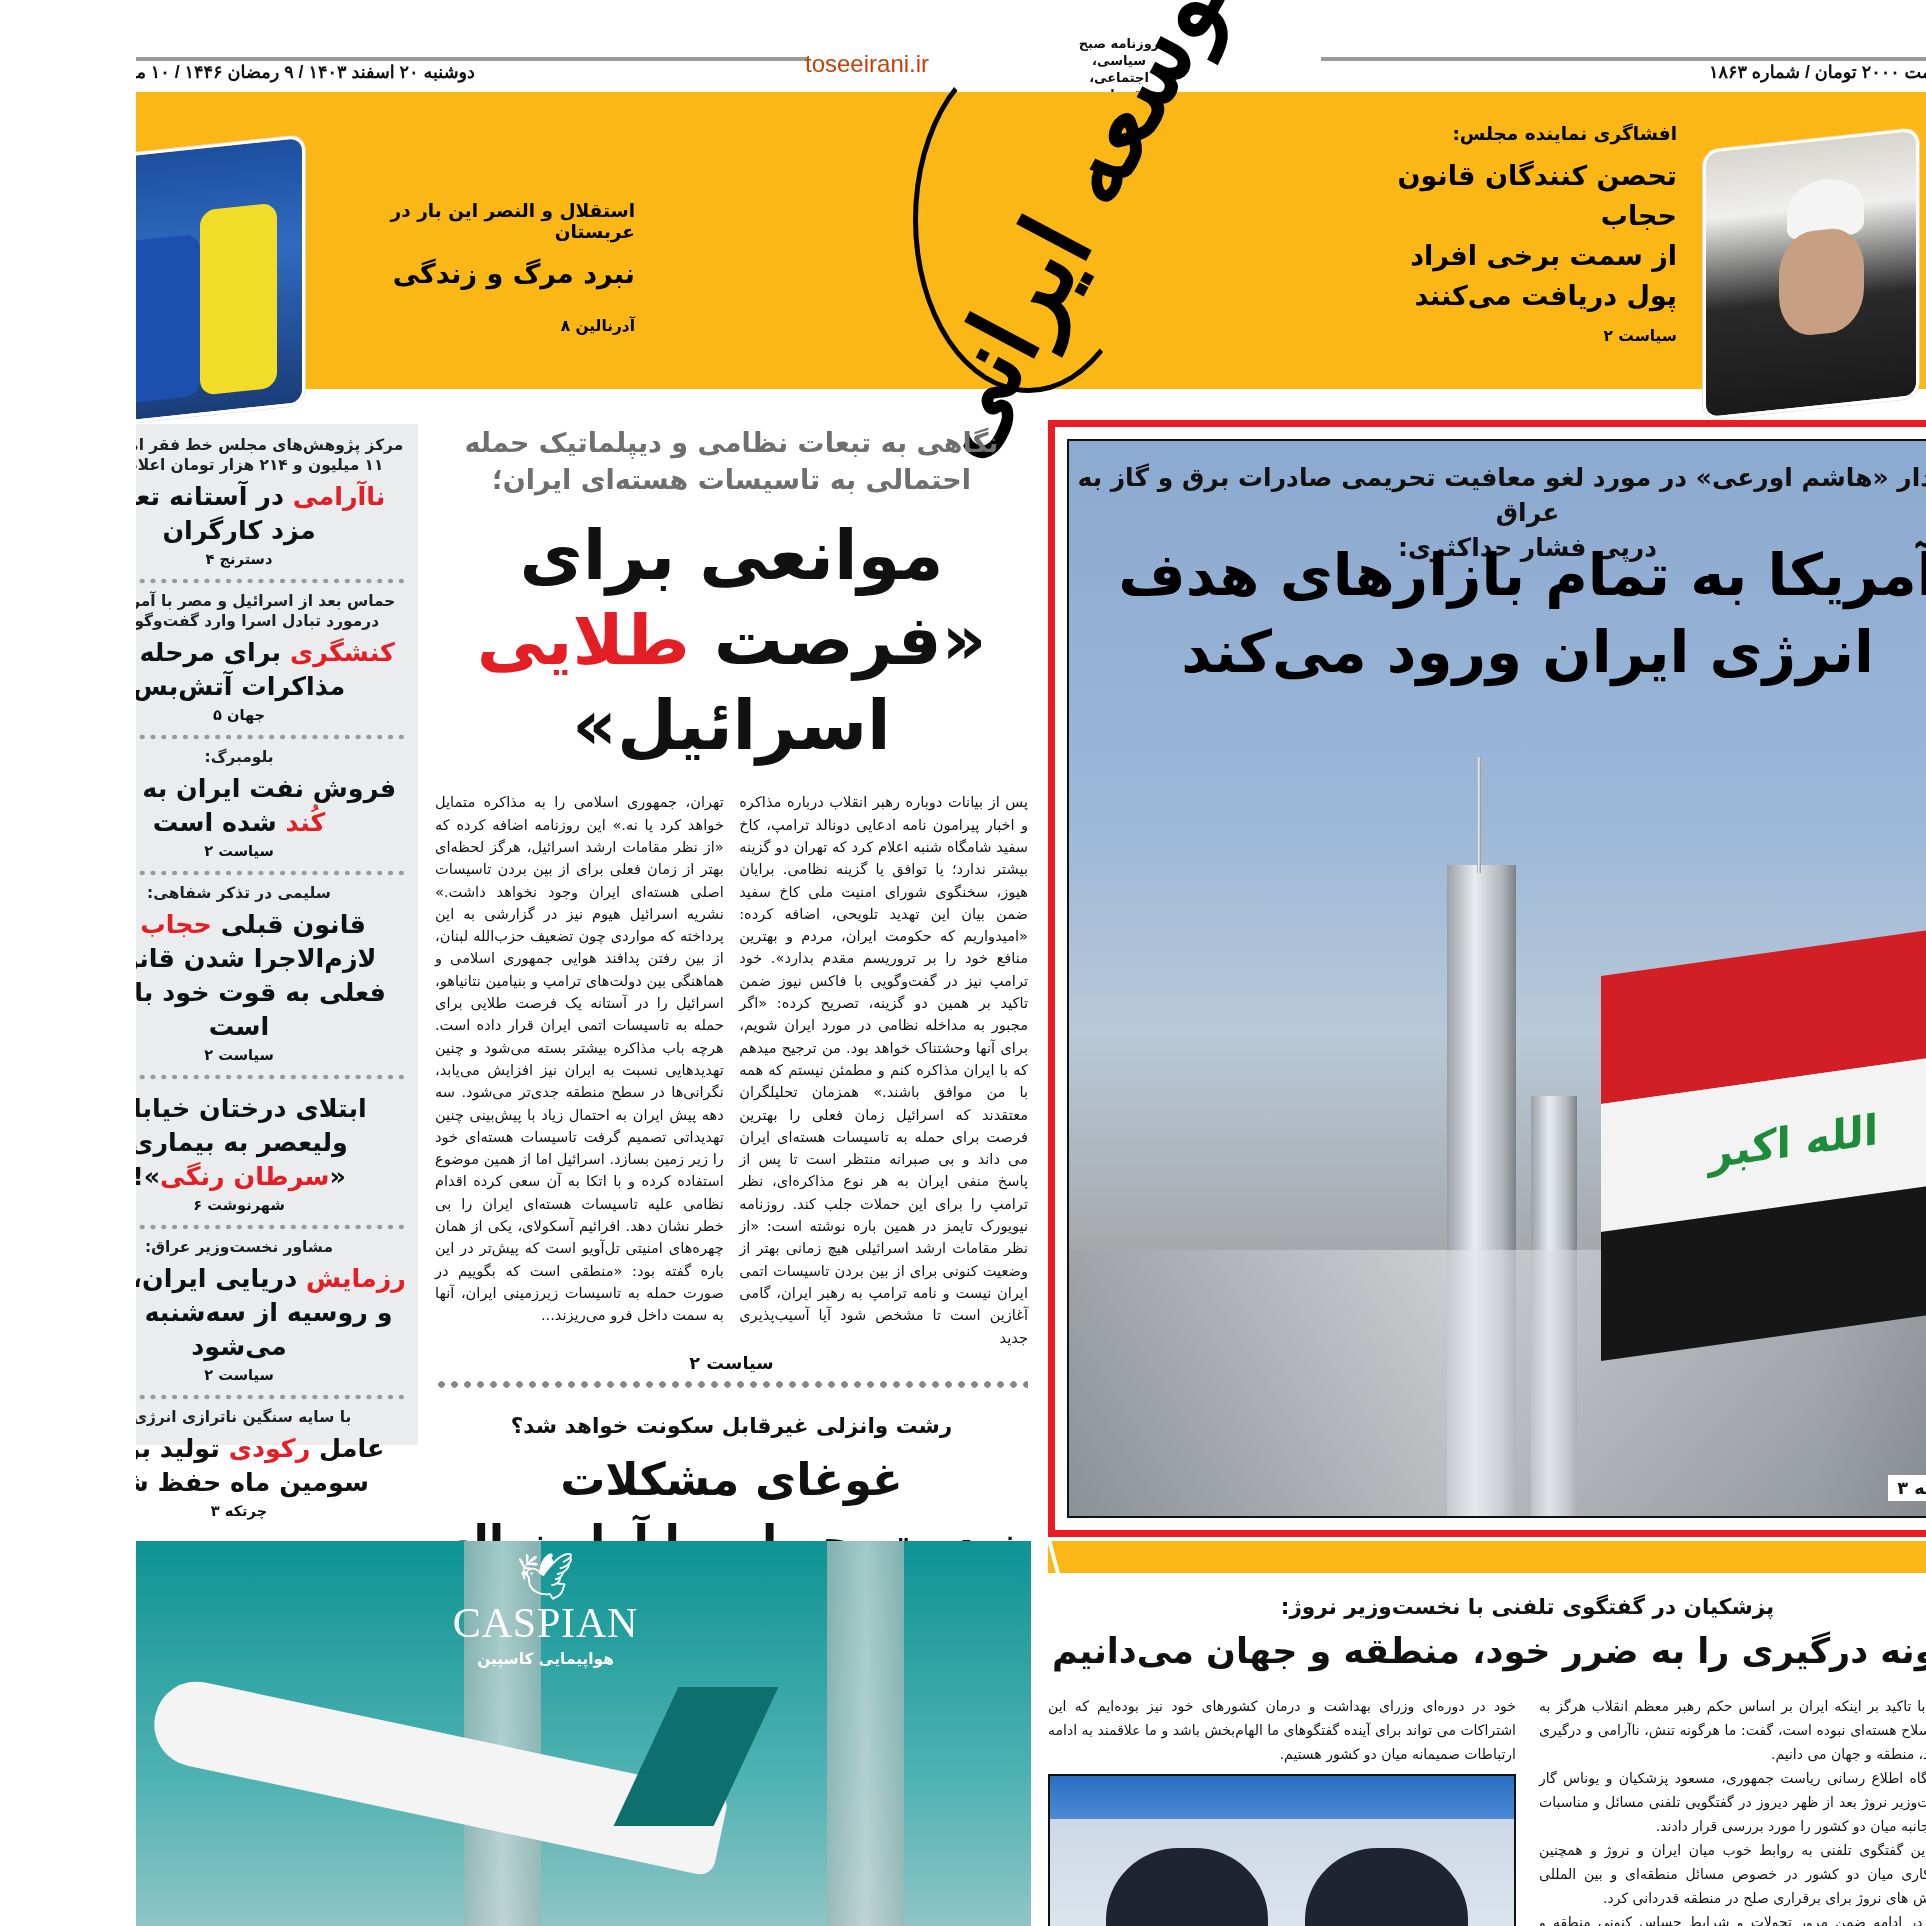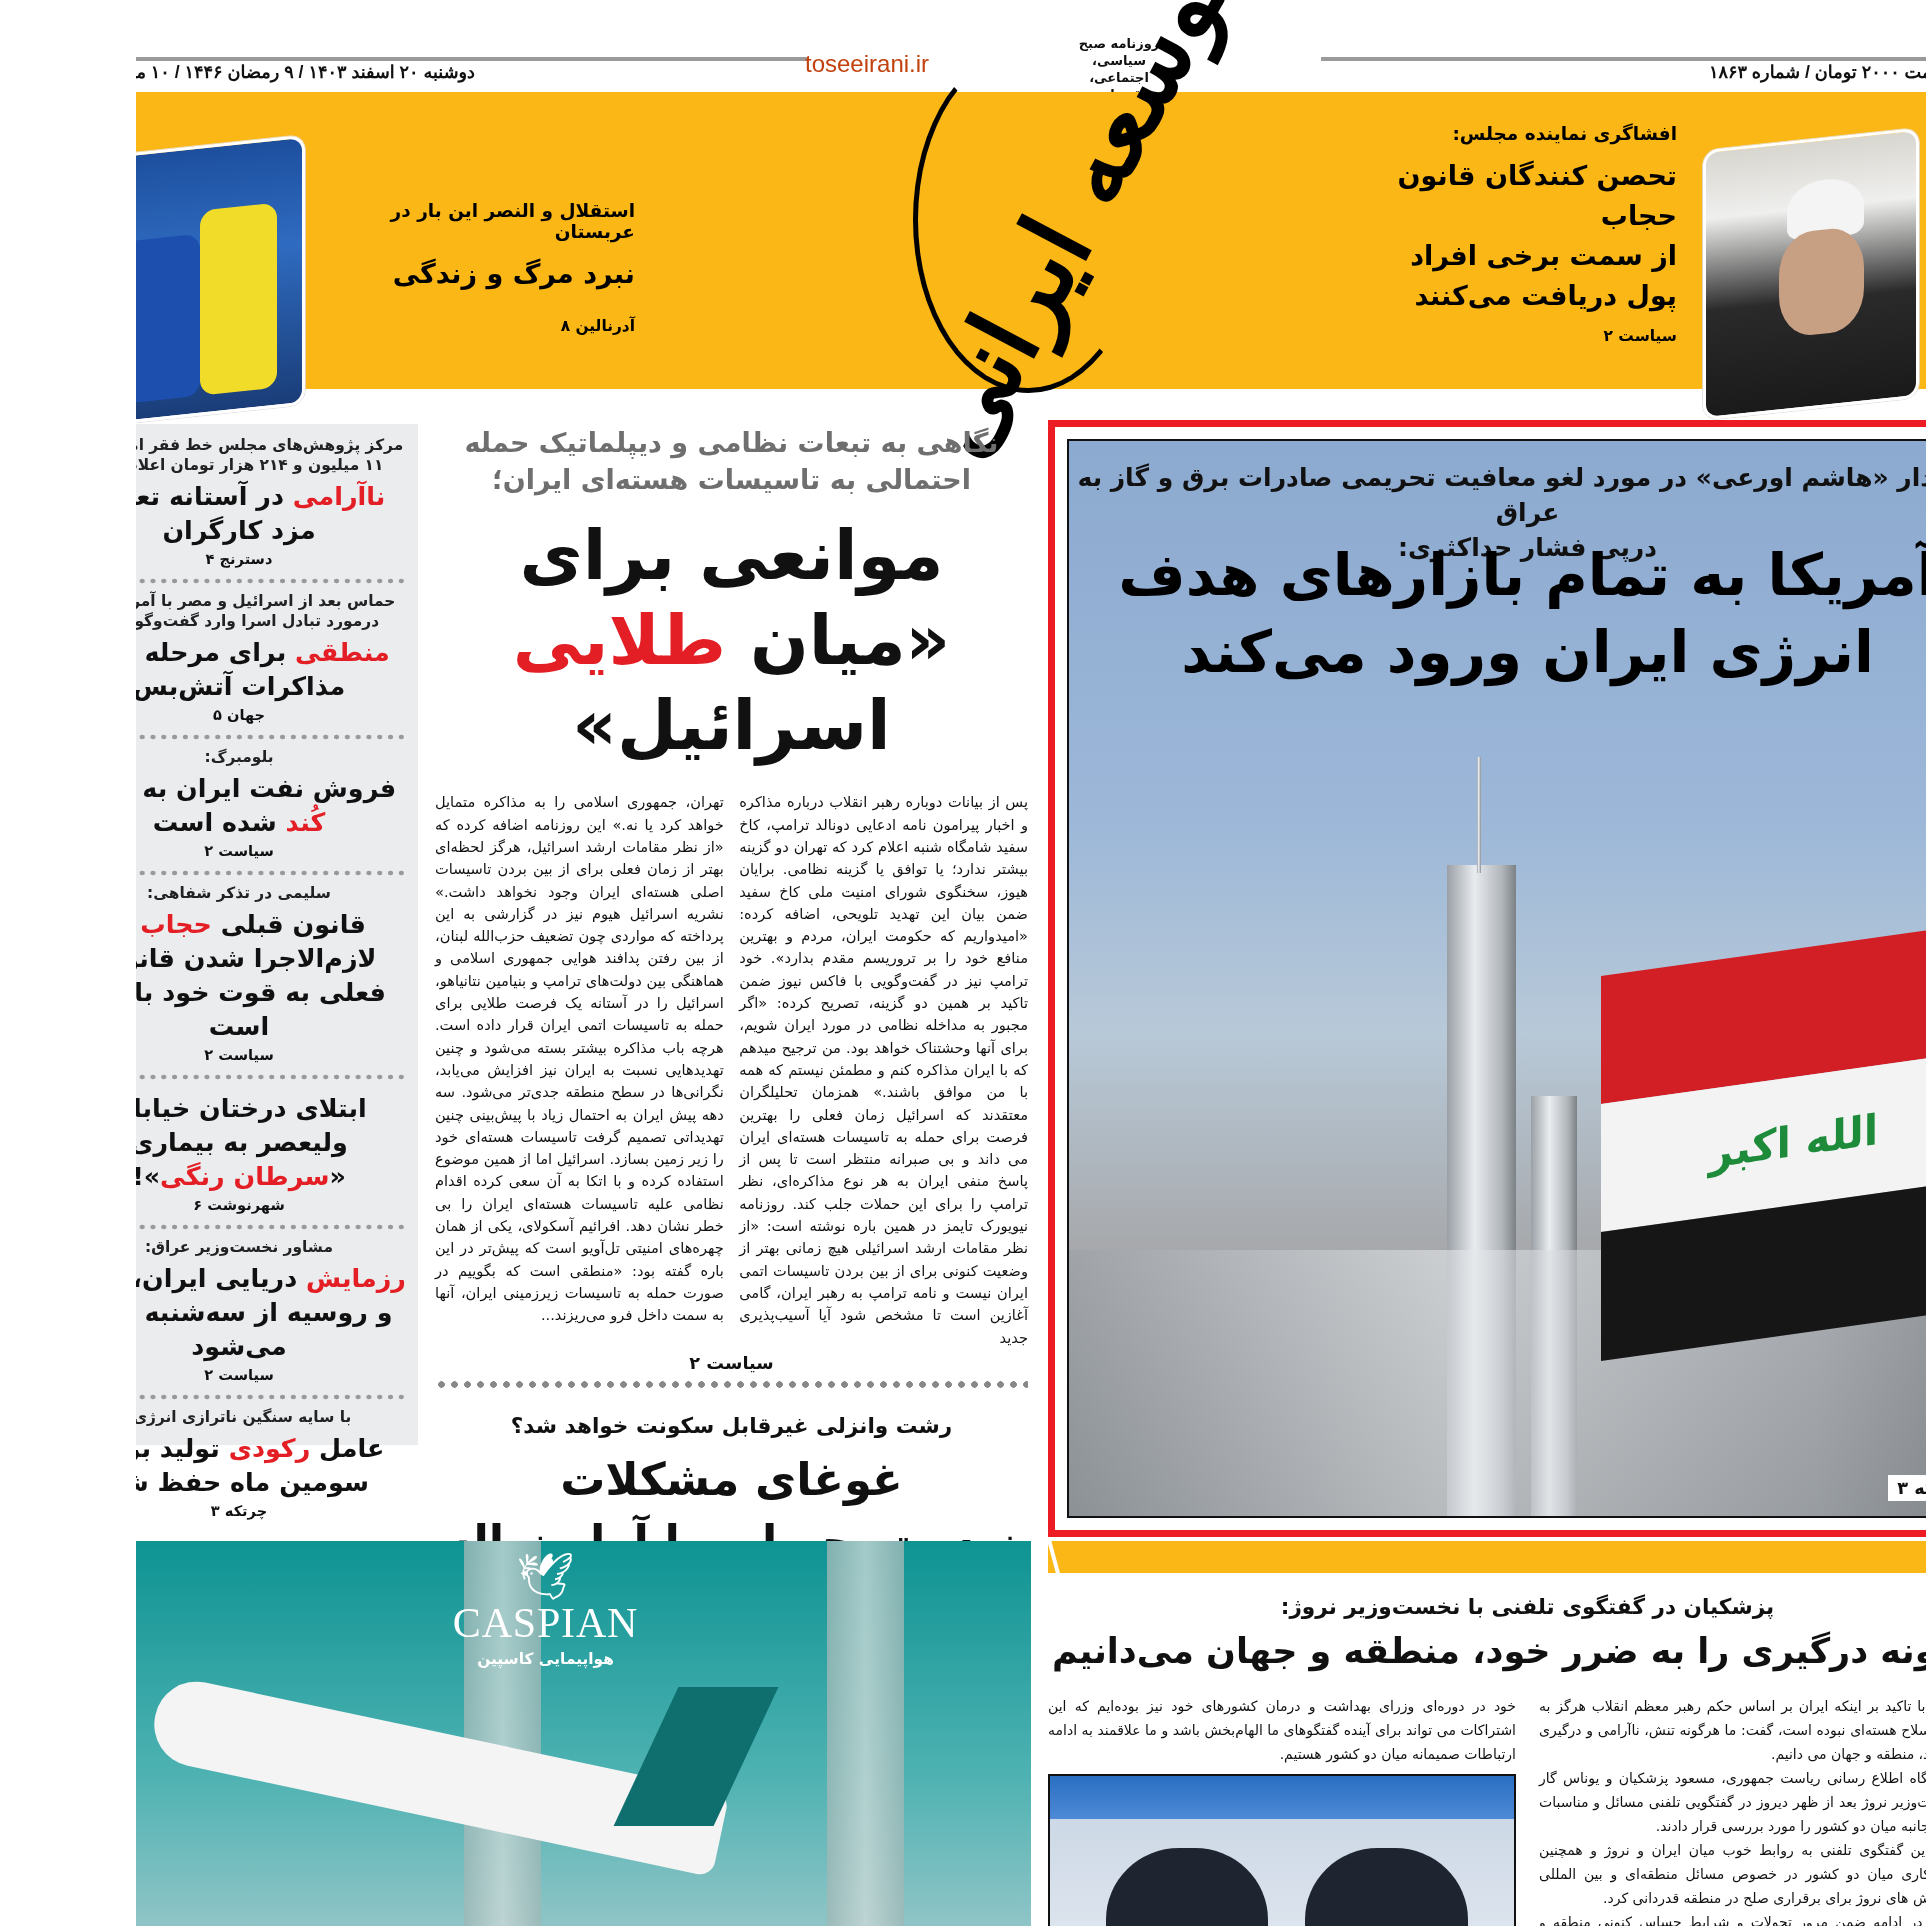--- a/index.html
+++ b/index.html
@@ -130,21 +130,21 @@
 
 <div class="abs sidebar">
   <div class="sb-item">
     <div class="sb-kicker">مرکز پژوهش‌های مجلس خط فقر امسال را ۱۱ میلیون و ۲۱۴ هزار تومان اعلام کرد</div>
     <div class="sb-title"><span class="red">ناآرامی</span> <span>در آستانه تعیین مزد کارگران</span></div>
     <div class="sb-page">دسترنج ۴</div>
   </div>
   <div class="dots"></div>
   <div class="sb-item">
     <div class="sb-kicker">حماس بعد از اسرائیل و مصر با آمریکا هم درمورد تبادل اسرا وارد گفت‌وگو شد؛</div>
-    <div class="sb-title"><span class="red">منطقی</span> <span>برای مرحله دوم مذاکرات آتش‌بس</span></div>
+    <div class="sb-title"><span class="red">کنشگری</span> <span>برای مرحله دوم مذاکرات آتش‌بس</span></div>
     <div class="sb-page">جهان ۵</div>
   </div>
   <div class="dots"></div>
   <div class="sb-item">
     <div class="sb-kicker">بلومبرگ:</div>
     <div class="sb-title"><span>فروش نفت ایران به چین</span> <span class="red">کُند</span> <span>شده است</span></div>
     <div class="sb-page">سیاست ۲</div>
   </div>
   <div class="dots"></div>
   <div class="sb-item">
@@ -168,21 +168,21 @@
     <div class="sb-kicker">با سایه سنگین ناترازی انرژی:</div>
     <div class="sb-title"><span>عامل</span> <span class="red">رکودی</span> <span>تولید برای سومین ماه حفظ شد</span></div>
     <div class="sb-page">چرتکه ۳</div>
   </div>
 </div>
 
 <div class="abs mid">
   <div class="mid-kicker">نگاهی به تبعات نظامی و دیپلماتیک حمله احتمالی به تاسیسات هسته‌ای ایران؛</div>
   <div class="mid-title">
     <div>موانعی برای</div>
-    <div><span>«میان </span><span class="red">طلایی</span><span> اسرائیل»</span></div>
+    <div><span>«فرصت </span><span class="red">طلایی</span><span> اسرائیل»</span></div>
   </div>
   <div class="mid-body">
     <p>پس از بیانات دوباره رهبر انقلاب درباره مذاکره و اخبار پیرامون نامه ادعایی دونالد ترامپ، کاخ سفید شامگاه شنبه اعلام کرد که تهران دو گزینه بیشتر ندارد؛ یا توافق یا گزینه نظامی. برایان هیوز، سخنگوی شورای امنیت ملی کاخ سفید ضمن بیان این تهدید تلویحی، اضافه کرده: «امیدواریم که حکومت ایران، مردم و بهترین منافع خود را بر تروریسم مقدم بدارد». خود ترامپ نیز در گفت‌وگویی با فاکس نیوز ضمن تاکید بر همین دو گزینه، تصریح کرده: «اگر مجبور به مداخله نظامی در مورد ایران شویم، برای آنها وحشتناک خواهد بود. من ترجیح میدهم که با ایران مذاکره کنم و مطمئن نیستم که همه با من موافق باشند.» همزمان تحلیلگران معتقدند که اسرائیل زمان فعلی را بهترین فرصت برای حمله به تاسیسات هسته‌ای ایران می داند و بی صبرانه منتظر است تا پس از پاسخ منفی ایران به هر نوع مذاکره‌ای، نظر ترامپ را برای این حملات جلب کند. روزنامه نیویورک تایمز در همین باره نوشته است: «از نظر مقامات ارشد اسرائیلی هیچ زمانی بهتر از وضعیت کنونی برای از بین بردن تاسیسات اتمی ایران نیست و نامه ترامپ به رهبر ایران، گامی آغازین است تا مشخص شود آیا آسیب‌پذیری جدید</p>
     <p>تهران، جمهوری اسلامی را به مذاکره متمایل خواهد کرد یا نه.» این روزنامه اضافه کرده که «از نظر مقامات ارشد اسرائیل، هرگز لحظه‌ای بهتر از زمان فعلی برای از بین بردن تاسیسات اصلی هسته‌ای ایران وجود نخواهد داشت.» نشریه اسرائیل هیوم نیز در گزارشی به این پرداخته که مواردی چون تضعیف حزب‌الله لبنان، از بین رفتن پدافند هوایی جمهوری اسلامی و هماهنگی بین دولت‌های ترامپ و بنیامین نتانیاهو، اسرائیل را در آستانه یک فرصت طلایی برای حمله به تاسیسات اتمی ایران قرار داده است. هرچه باب مذاکره بیشتر بسته می‌شود و چنین تهدیدهایی نسبت به ایران نیز افزایش می‌یابد، نگرانی‌ها در سطح منطقه جدی‌تر می‌شود. سه دهه پیش ایران به احتمال زیاد با پیش‌بینی چنین تهدیداتی تصمیم گرفت تاسیسات هسته‌ای خود را زیر زمین بسازد. اسرائیل اما از همین موضوع استفاده کرده و با اتکا به آن سعی کرده اقدام نظامی علیه تاسیسات هسته‌ای ایران را بی خطر نشان دهد. افرائیم آسکولای، یکی از همان چهره‌های امنیتی تل‌آویو است که پیش‌تر در این باره گفته بود: «منطقی است که بگوییم در صورت حمله به تاسیسات زیرزمینی ایران، آنها به سمت داخل فرو می‌ریزند...</p>
   </div>
   <div class="mid-page">سیاست ۲</div>
   <div class="dots-wide"></div>
   <div>
     <div class="mid2-kicker">رشت وانزلی غیرقابل سکونت خواهد شد؟</div>
     <div class="mid2-title">غوغای مشکلات زیست‌محیطی با آوار زباله و فاضلاب بر گیلان</div>

